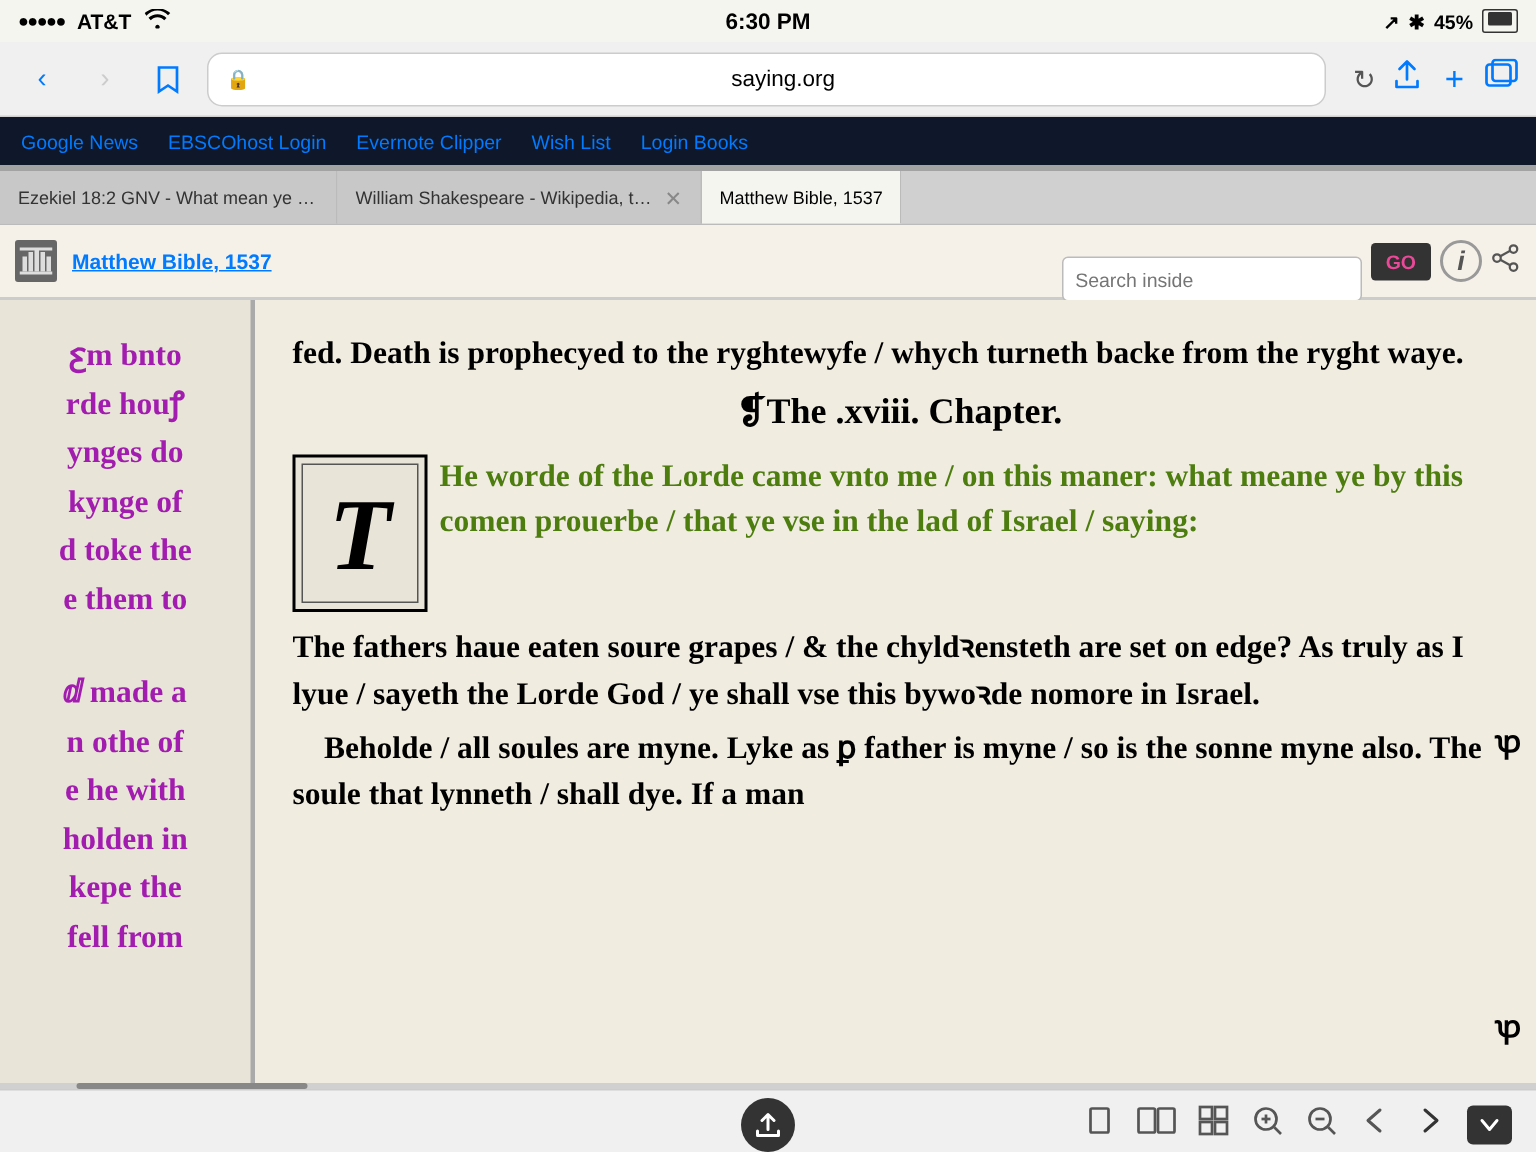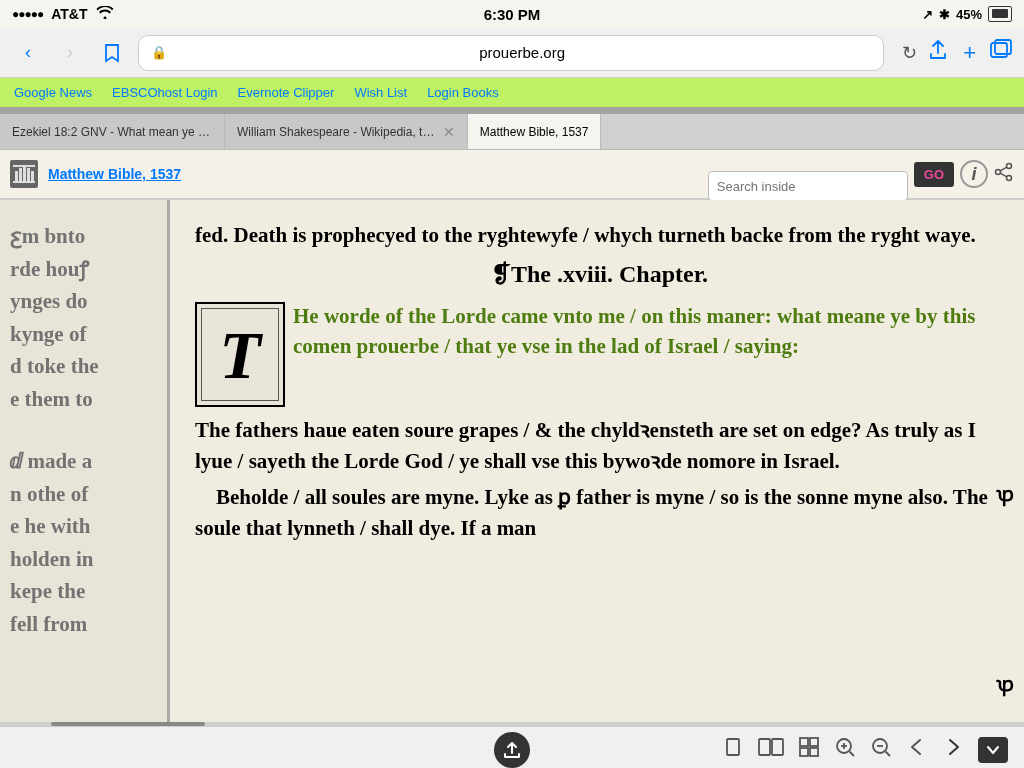--- a/index.html
+++ b/index.html
@@ -56,27 +56,27 @@
       font-size: 15px;
     }
     .lock-icon { color: #555; font-size: 13px; }
     .url-text { flex: 1; text-align: center; color: #000; font-size: 15px; }
     .reload-btn { color: #555; font-size: 16px; background: none; border: none; cursor: pointer; margin-left: 8px; }
     .toolbar-right { display: flex; gap: 14px; align-items: center; }
     .toolbar-icon { color: #007aff; font-size: 20px; cursor: pointer; background: none; border: none; }
 
     
     #bookmarks-bar {
-      background: #bef264;
+      background: #0f172a;
       height: 36px;
       display: flex;
       align-items: center;
       padding: 0 14px;
       gap: 20px;
-      border-bottom: 7px solid #a3a3a3;
+      border-bottom: 4px solid #a3a3a3;
       font-size: 13px;
     }
     .bookmark-item { color: #007aff; cursor: pointer; white-space: nowrap; }
 
     
     #tabs-bar {
       background: #d0d0d0;
       height: 36px;
       display: flex;
       align-items: stretch;
@@ -244,21 +244,22 @@
       color: #000;
     }
 
     
     .left-text {
       padding: 20px 10px 10px 10px;
       font-family: 'Times New Roman', serif;
       font-size: 20px;
       font-weight: bold;
       line-height: 1.55;
-      color: #737373;
+      color: #a21caf;
+      text-align: center;
     }
 
     
     #bottom-toolbar {
       background: #f0f0f0;
       height: 46px;
       border-top: 1px solid #ccc;
       display: flex;
       align-items: center;
       justify-content: space-between;
@@ -320,21 +321,21 @@
 <div id="nav-bar">
   <button class="nav-btn active">‹</button>
   <button class="nav-btn disabled">›</button>
   <button class="nav-btn bookmarks-btn">
     <svg width="22" height="22" viewBox="0 0 22 22" fill="none">
       <path d="M5 3h12v16l-6-4-6 4V3z" stroke="#007aff" stroke-width="1.8" fill="none"></path>
     </svg>
   </button>
   <div id="address-bar">
     <span class="lock-icon">🔒</span>
-    <span class="url-text">prouerbe.org</span>
+    <span class="url-text">saying.org</span>
   </div>
   <button class="reload-btn" style="font-size:18px; color:#555;">↻</button>
   <div class="toolbar-right">
     <button class="toolbar-icon">
       <svg width="22" height="22" viewBox="0 0 22 22" fill="none">
         <path d="M11 2v12M6 7l5-5 5 5M4 15v4h14v-4" stroke="#007aff" stroke-width="1.8" stroke-linecap="round" stroke-linejoin="round"></path>
       </svg>
     </button>
     <button class="toolbar-icon" style="font-size:22px; color:#007aff;">+</button>
     <button class="toolbar-icon">

